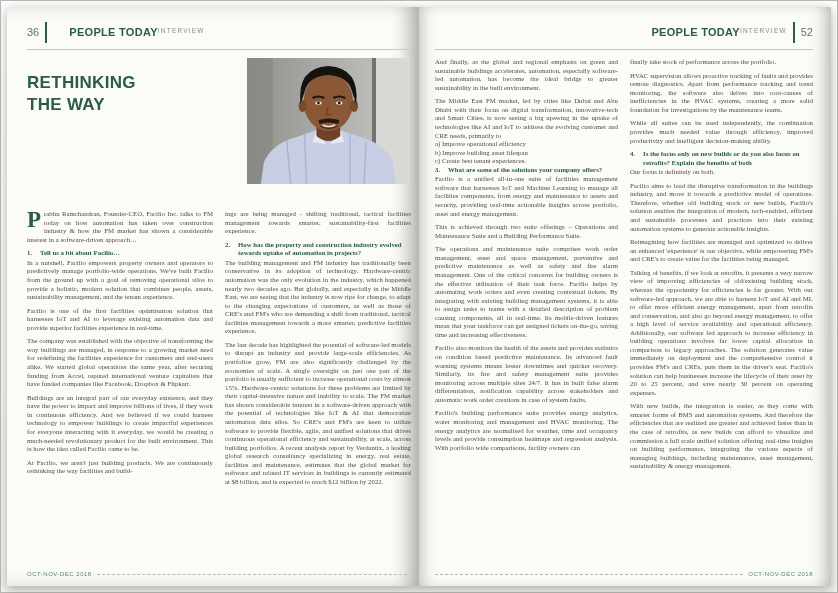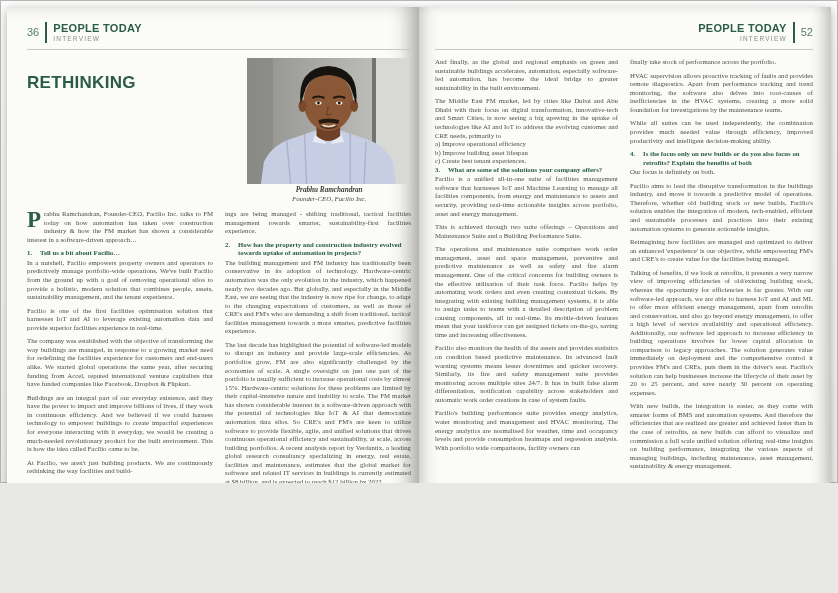--- a/index.html
+++ b/index.html
@@ -7,21 +7,21 @@
     --green-mid:#567a6a;
     --green-light:#5d8871;
     --body-text:#514c44;
     --muted:#8b8b85;
     --rule:#c9c9c3;
     --page-bg:#fbfbf8;
   }
   *{box-sizing:border-box;}
   html,body{margin:0;padding:0;background:#e8e8e4;}
   .scan{
-    width:838px;height:483px;
+    width:838px;height:593px;
     background:linear-gradient(#fdfdfd,#f2f2ee);
     border:1px solid #b8b8b4;
     padding:6px;
     position:relative;
   }
   .spread{
     display:flex;height:579px;position:relative;
     box-shadow:0 3px 10px rgba(40,40,35,.35);
   }
   .page{
@@ -35,21 +35,21 @@
     box-shadow:inset -16px 0 20px -8px rgba(55,55,50,.45);
   }
   .page-right{
     padding:10px 18px 0 16px;
     box-shadow:inset 12px 0 16px -9px rgba(55,55,50,.30), inset -14px 0 16px -9px rgba(55,55,50,.35);
   }
   .page-header{display:flex;align-items:center;gap:6px;height:30px;}
   .page-header.right{justify-content:flex-end;}
   .pagenum{font-family:"Liberation Sans",sans-serif;font-size:11px;color:var(--green-mid);}
   .vbar{width:2px;height:21px;background:var(--green);flex:none;}
-  .mast{display:flex;flex-direction:column;}
+  .mast{display:flex;margin-left:16px;}
   .mast.right-align{text-align:right;}
   .mag-name{font-family:"Liberation Sans",sans-serif;font-weight:bold;font-size:11px;color:var(--green);letter-spacing:.3px;}
   .mag-section{font-family:"Liberation Sans",sans-serif;font-size:6.5px;color:var(--muted);letter-spacing:1.2px;margin-top:1px;}
   .hrule{height:1px;background:var(--rule);margin-top:2px;}
   .page-body{
     display:flex;gap:12px;margin-top:8px;height:500px;overflow:hidden;
     font-family:"Liberation Serif","DejaVu Serif",serif;
     font-size:6.8px;line-height:1.26;color:var(--body-text);
   }
   .col{flex:1;min-width:0;}
@@ -96,20 +96,21 @@
           <div class="mag-section">INTERVIEW</div>
         </div>
       </header>
       <div class="hrule"></div>
 
       <div class="page-body">
         <div class="col">
           <div class="lead-block">
             <h1 class="title">
                 <span>RETHINKING</span>
+                <span>THE WAY</span>
               </h1>
           </div>
           <div class="blocks">
               <p class="para intro"><span class="drop-cap">P</span>rabhu Ramchandran, Founder-CEO, Facilio Inc. talks to FM today on how automation has taken over construction industry &amp; how the FM market has shown a considerable interest in a software-driven approach…</p>
               <div class="q-heading">
                 <span class="q-num">1.</span>
                 <span class="q-text">Tell us a bit about Facilio…</span>
               </div>
               <p class="para">In a nutshell, Facilio empowers property owners and operators to predictively manage portfolio-wide operations. We've built Facilio from the ground up with a goal of removing operational silos to provide a holistic, modern solution that combines people, assets, sustainability management, and the tenant experience.</p>
               <p class="para">Facilio is one of the first facilities optimisation solution that harnesses IoT and AI to leverage existing automation data and provide superior facilities experience in real-time.</p>
@@ -155,24 +156,20 @@
               <ellipse cx="93" cy="45" rx="3.2" ry="1.8" fill="#f0e8da"></ellipse>
               <circle cx="72" cy="45" r="1.4" fill="#14100c"></circle>
               <circle cx="93" cy="45" r="1.4" fill="#14100c"></circle>
 
               <path d="M82 48 L80 56 Q82 58 85 56" stroke="#6e3f24" stroke-width="1.2" fill="none"></path>
 
               <path d="M72 62 Q82 59 93 62 L92 66 Q82 63 73 66 Z" fill="#241a12"></path>
               <path d="M74 68 Q82 73 91 68" stroke="#4a2b1a" stroke-width="1.4" fill="none"></path>
               <path d="M76 67 Q82 70 89 67" stroke="#e8dcc8" stroke-width="1.6" fill="none"></path>
             </svg>
-            <figcaption class="photo-caption">
-              <div class="cap-name">Prabhu Ramchandran</div>
-              <div class="cap-role">Founder-CEO, Facilio Inc.</div>
-            </figcaption>
           </figure>
           <div class="blocks">
               <p class="para">ings are being managed - shifting traditional, tactical facilities management towards smarter, sustainability-first facilities experience.</p>
               <div class="q-heading">
                 <span class="q-num">2.</span>
                 <span class="q-text">How has the property and construction industry evolved towards uptake of automation in projects?</span>
               </div>
               <p class="para">The building management and FM industry has traditionally been conservative in its adoption of technology. Hardware-centric automation was the only evolution in the industry, which happened nearly two decades ago. But globally, and especially in the Middle East, we are seeing that the industry is now ripe for change, to adapt to the changing expectations of customers, as well as those of CRE's and FM's who are demanding a shift from traditional, tactical facilities management towards a more smarter, predictive facilities experience.</p>
               <p class="para">The last decade has highlighted the potential of software-led models to disrupt an industry and provide large-scale efficiencies. As portfolios grow, FM are also significantly challenged by the economies of scale. A single oversight on just one part of the portfolio is usually sufficient to increase operational costs by almost 15%. Hardware-centric solutions for these problems are limited by their capital-intensive nature and inability to scale. The FM market has shown considerable interest in a software-driven approach with the potential of technologies like IoT &amp; AI that democratize automation data silos. So CRE's and FM's are keen to utilize software to provide flexible, agile, and unified solutions that drives continuous operational efficiency and sustainability, at scale, across building portfolios. A recent analysis report by Verdantix, a leading global research consultancy specializing in energy, real estate, facilities and maintenance, estimates that the global market for software and related IT services in buildings is currently estimated at $8 billion, and is expected to reach $12 billion by 2022.</p>
             </div>

